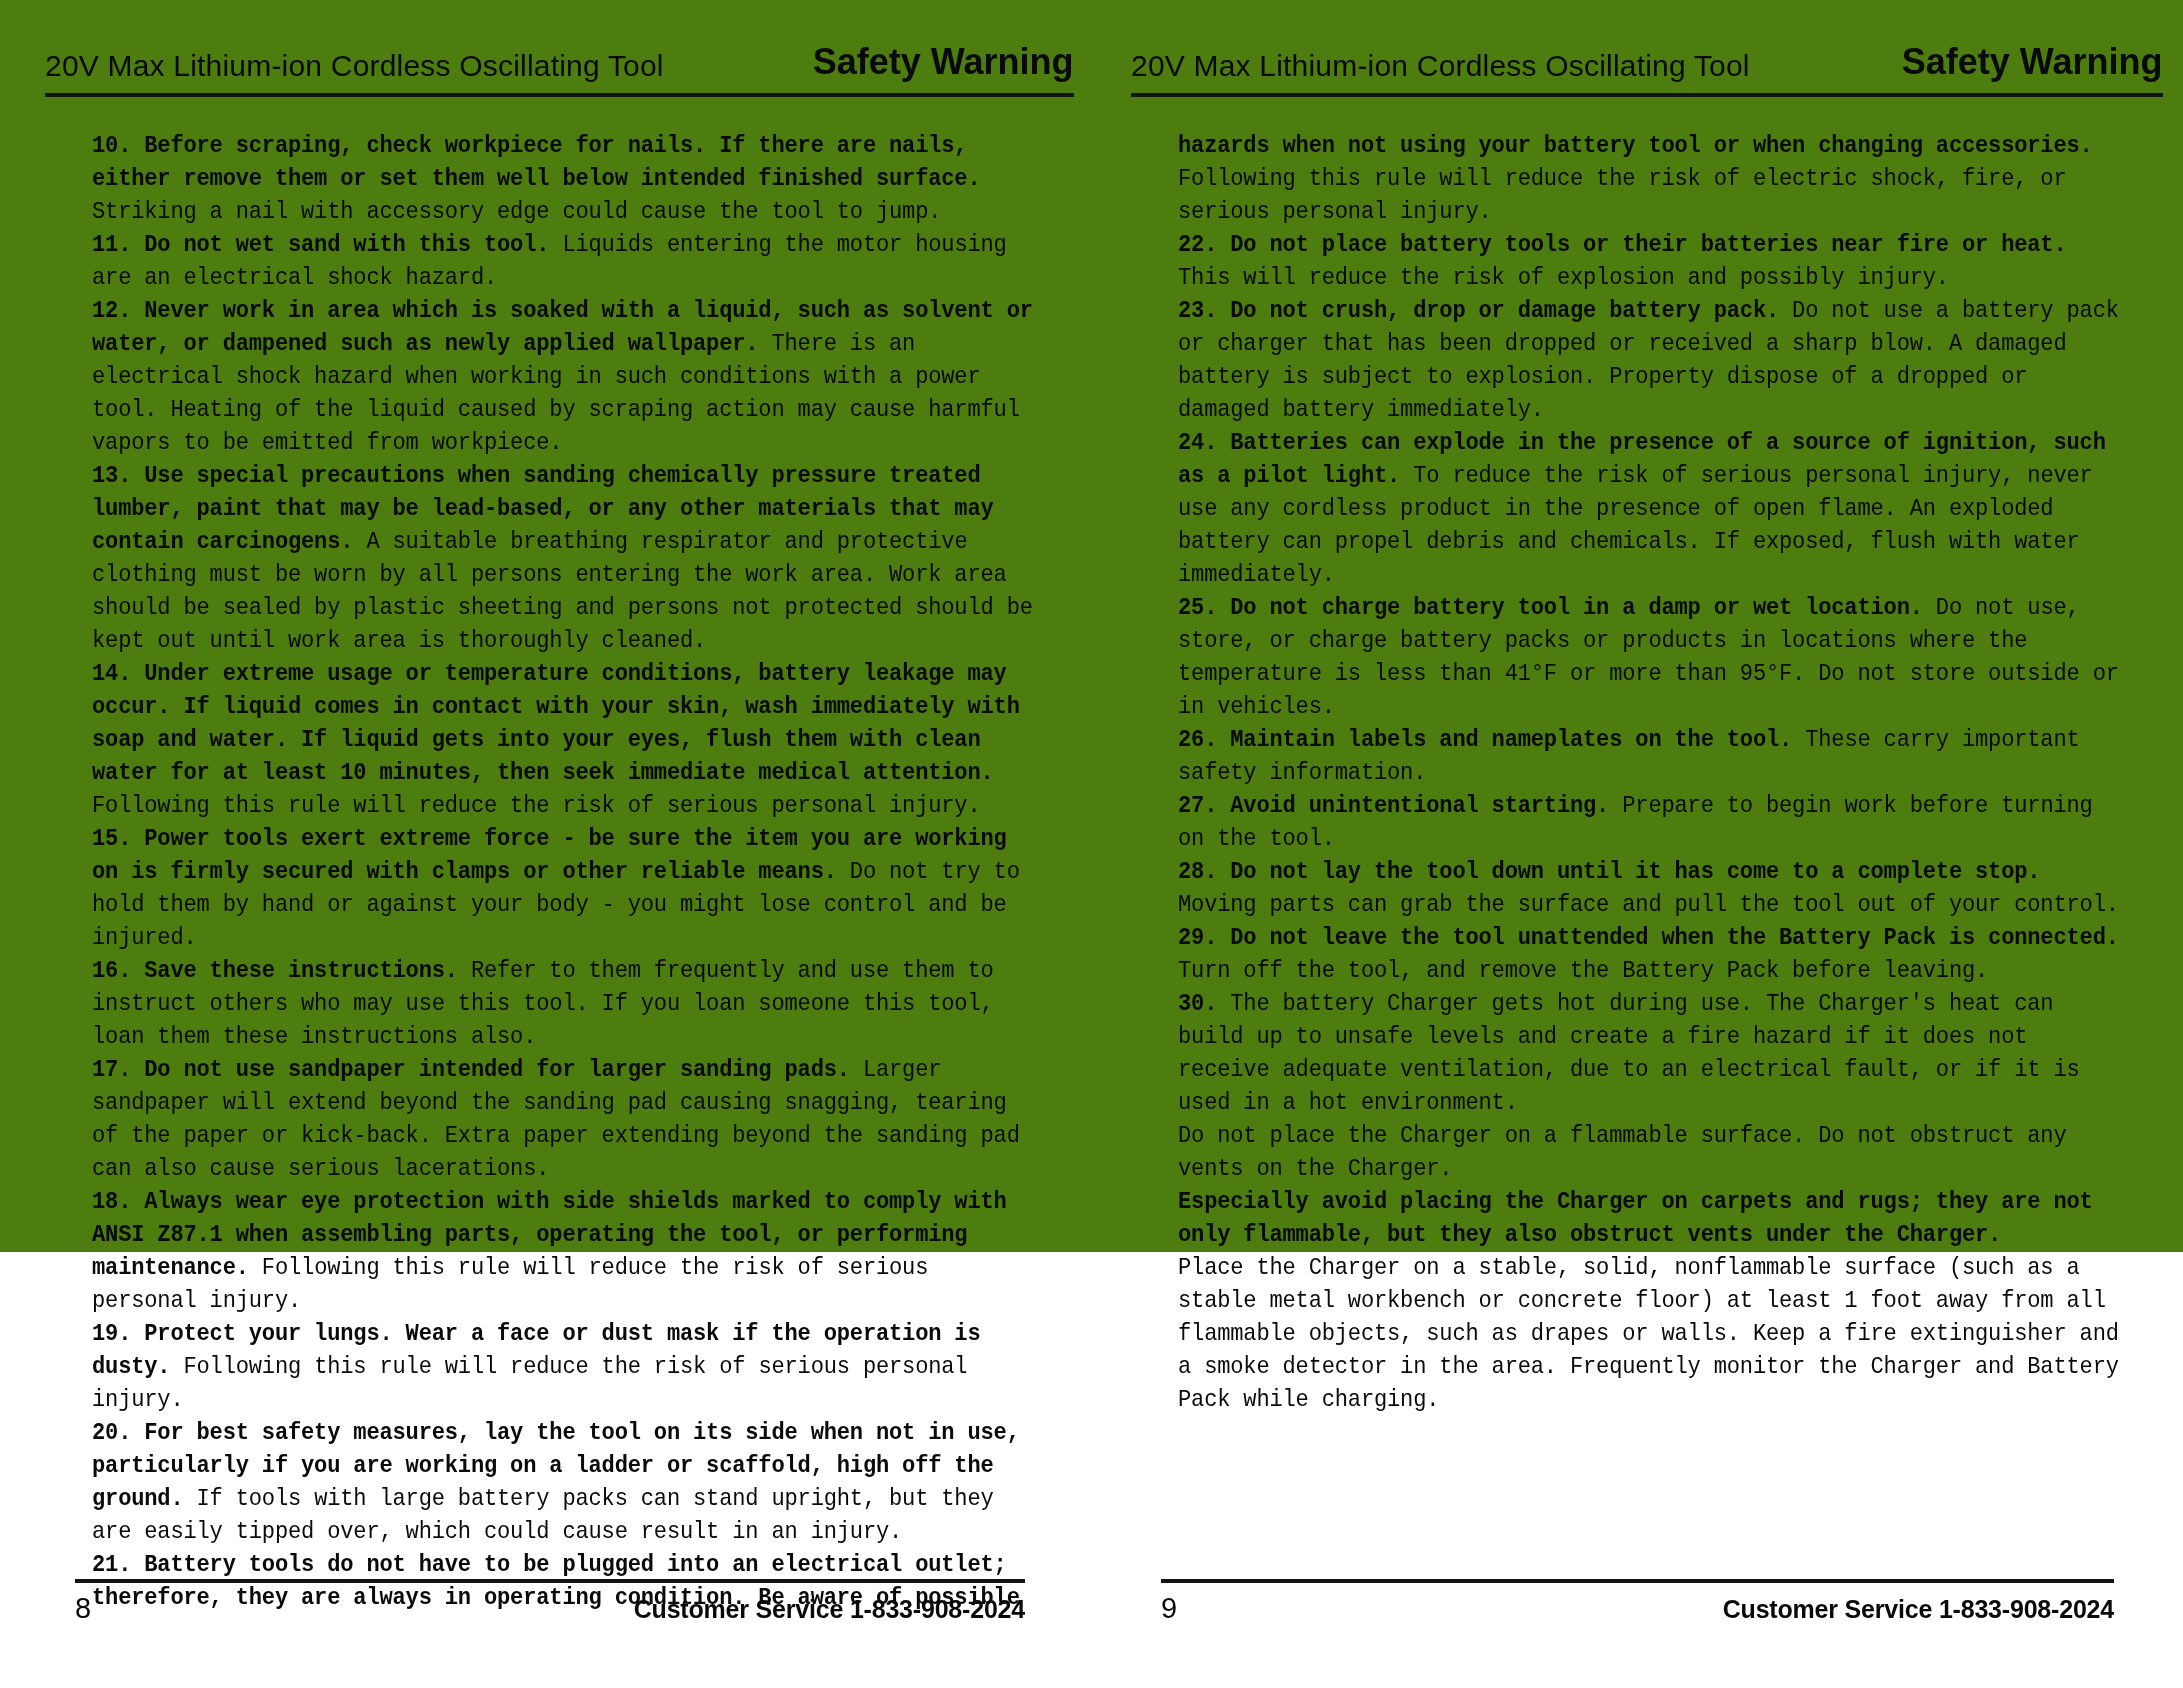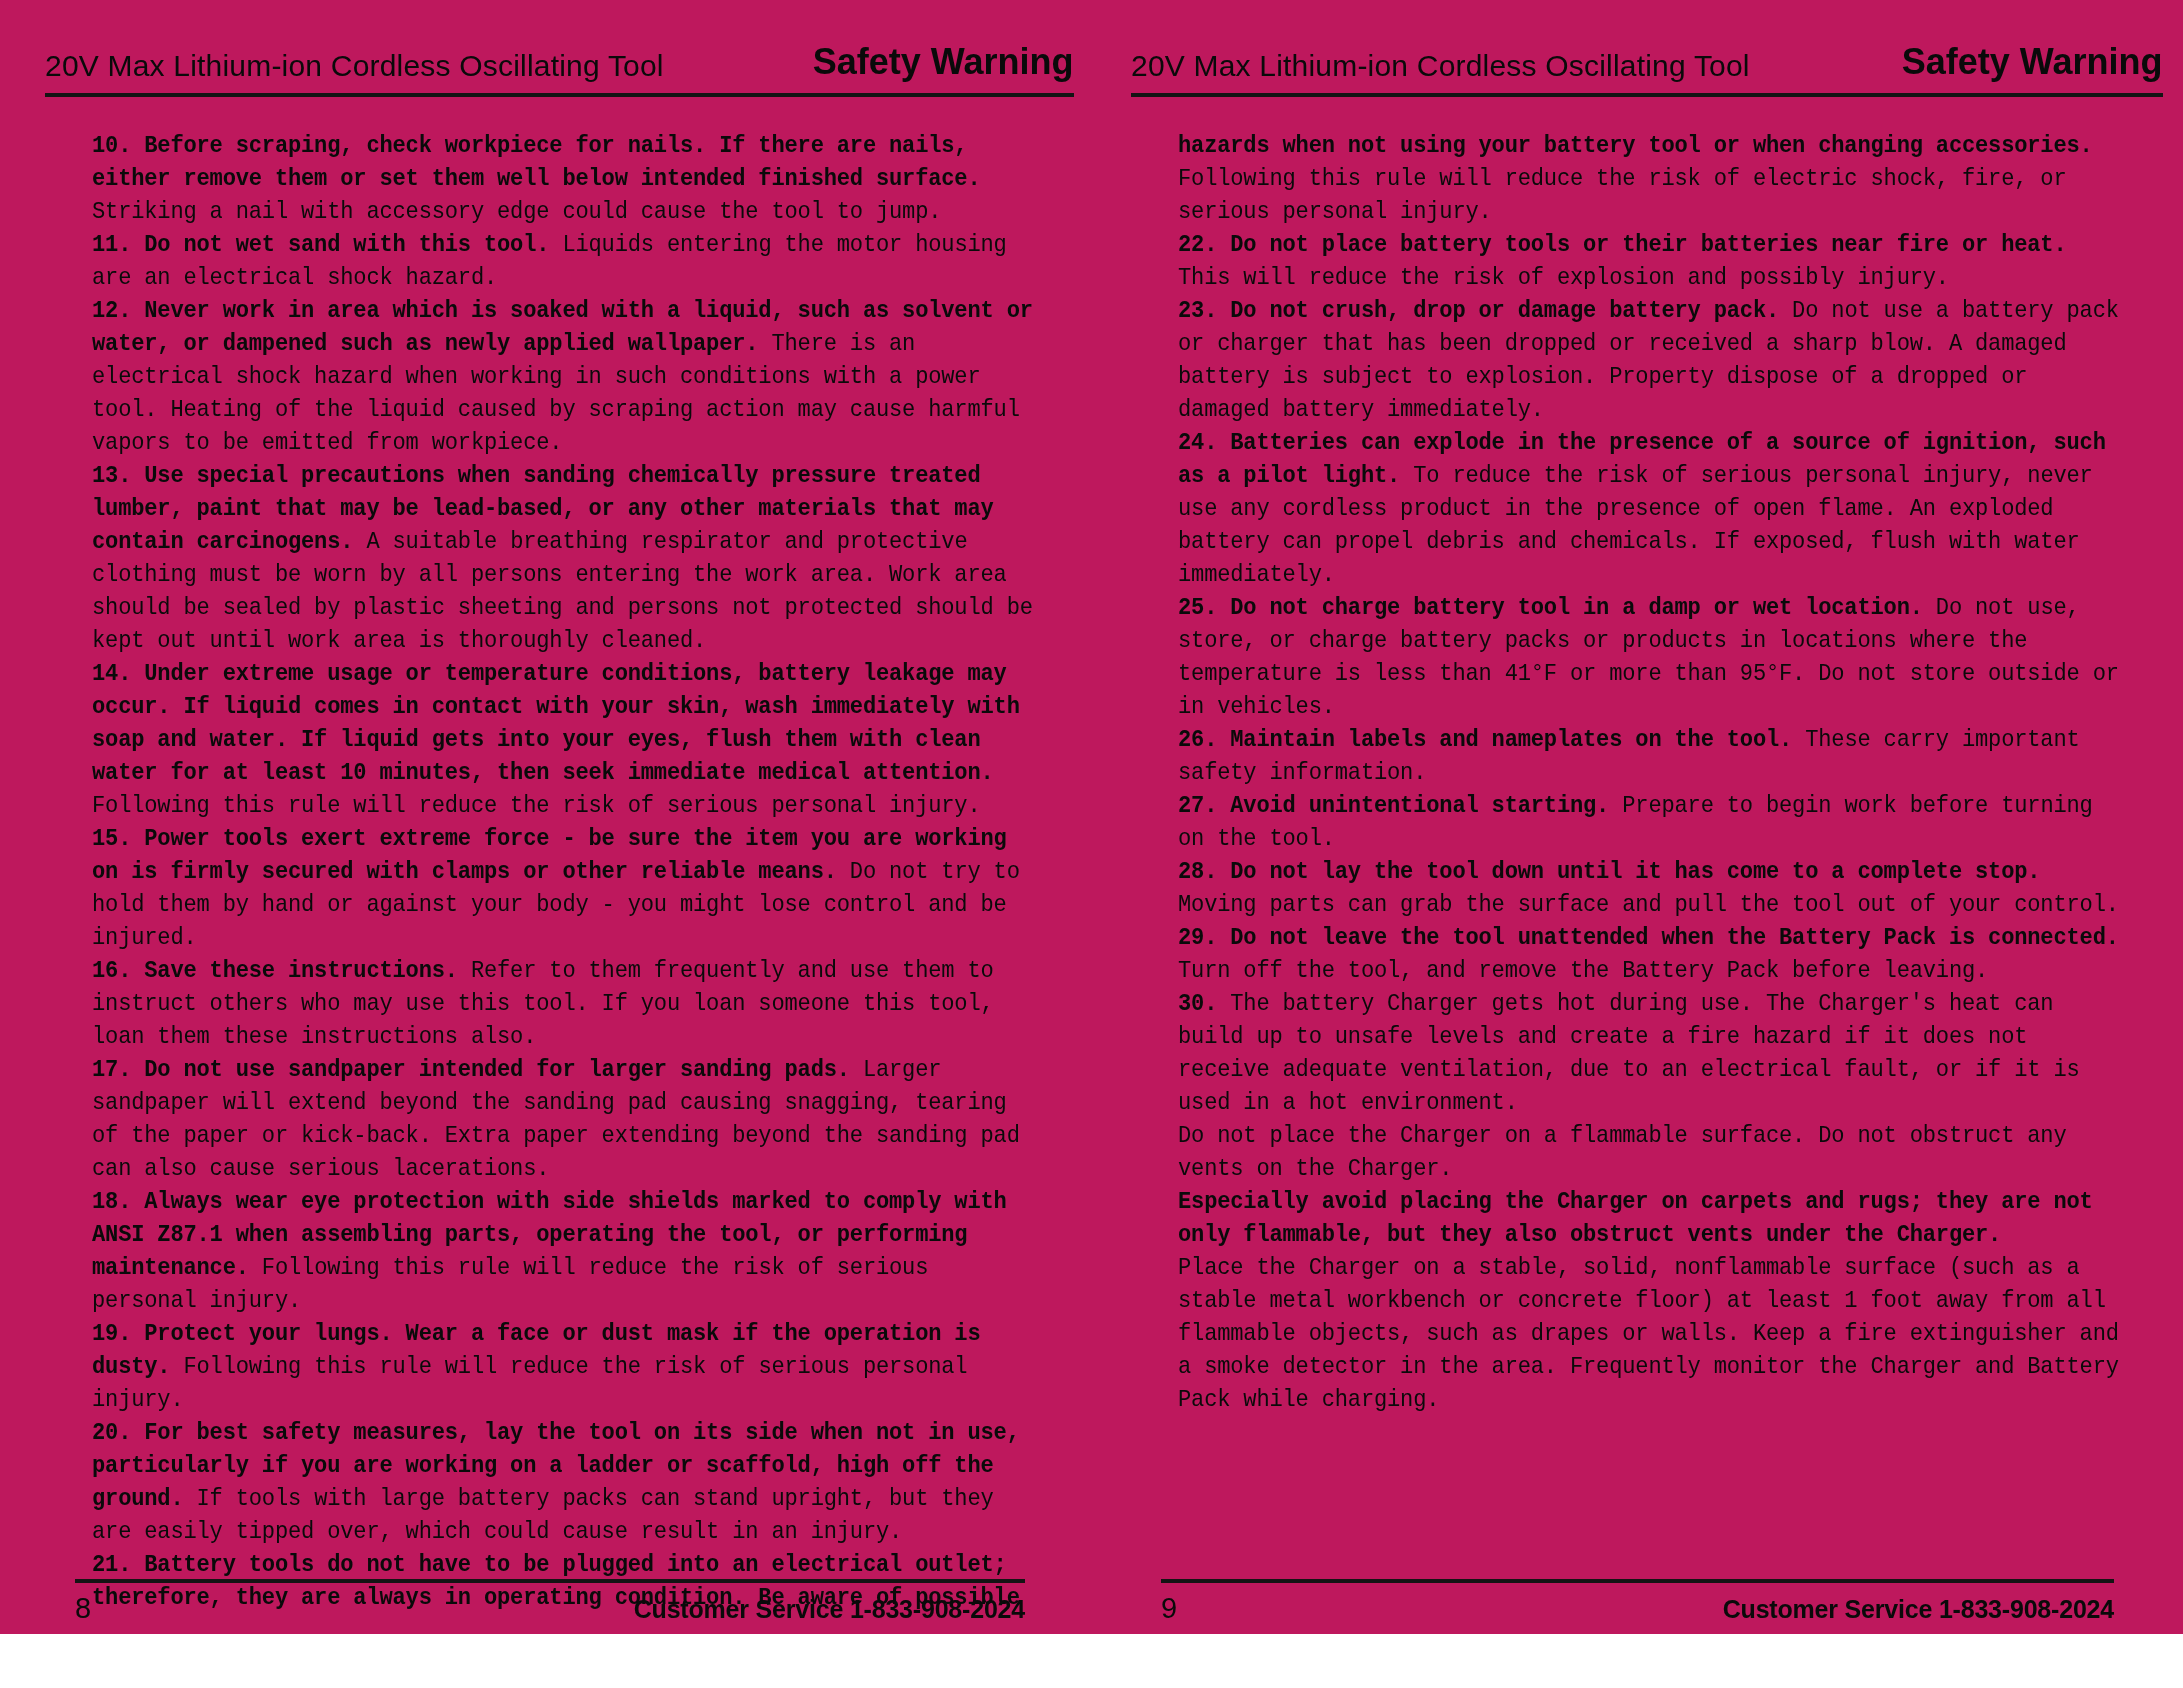--- a/index.html
+++ b/index.html
@@ -8,22 +8,22 @@
     background: #ffffff;
     width: 2183px;
     height: 1689px;
     overflow: hidden;
     font-family: "Liberation Sans", "DejaVu Sans", sans-serif;
     color: #0a0a0a;
   }
   .sheet {
     position: relative;
     width: 2183px;
-    height: 1634px;
-    background: #be185d;
+    height: 1252px;
+    background: #4d7c0f;
   }
   .page {
     position: absolute;
     top: 0;
     height: 1689px;
   }
   #page-left  { left: 45px;  width: 1030px; }
   #page-right { left: 1131px; width: 1033px; }
 
   .page-header {

